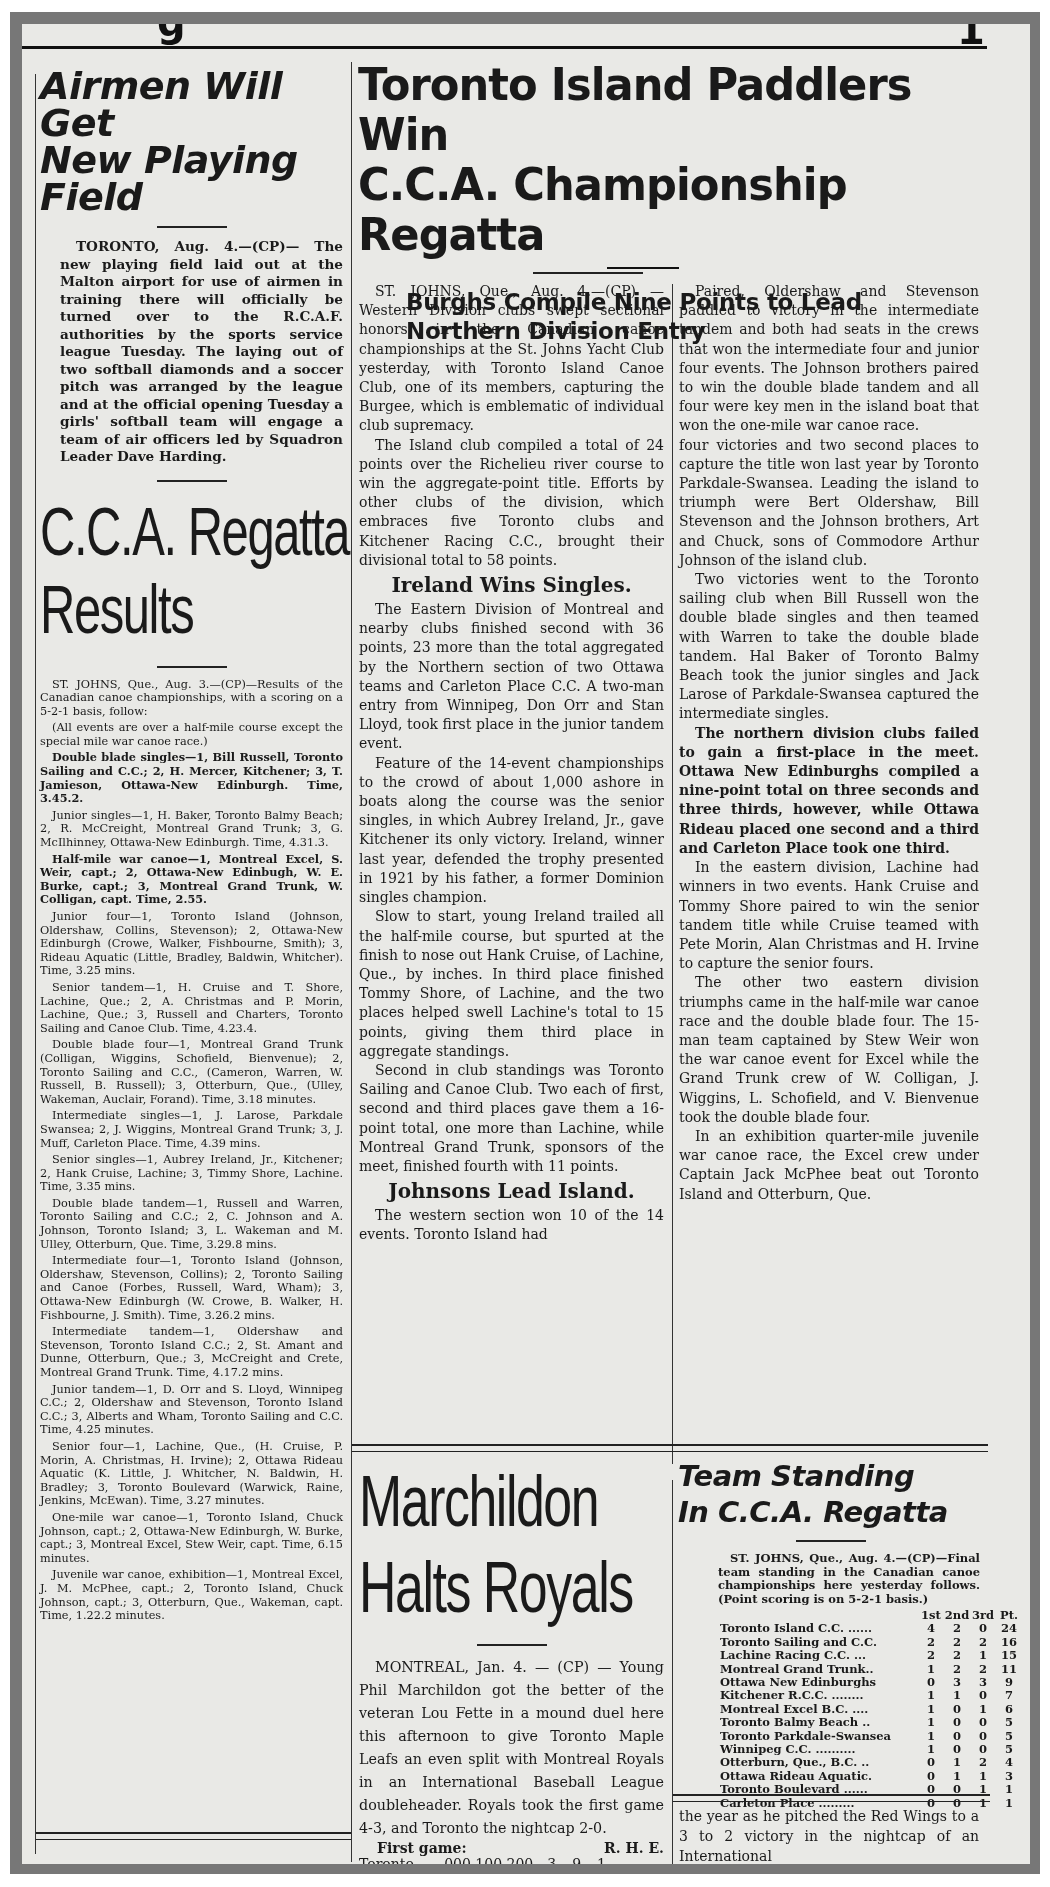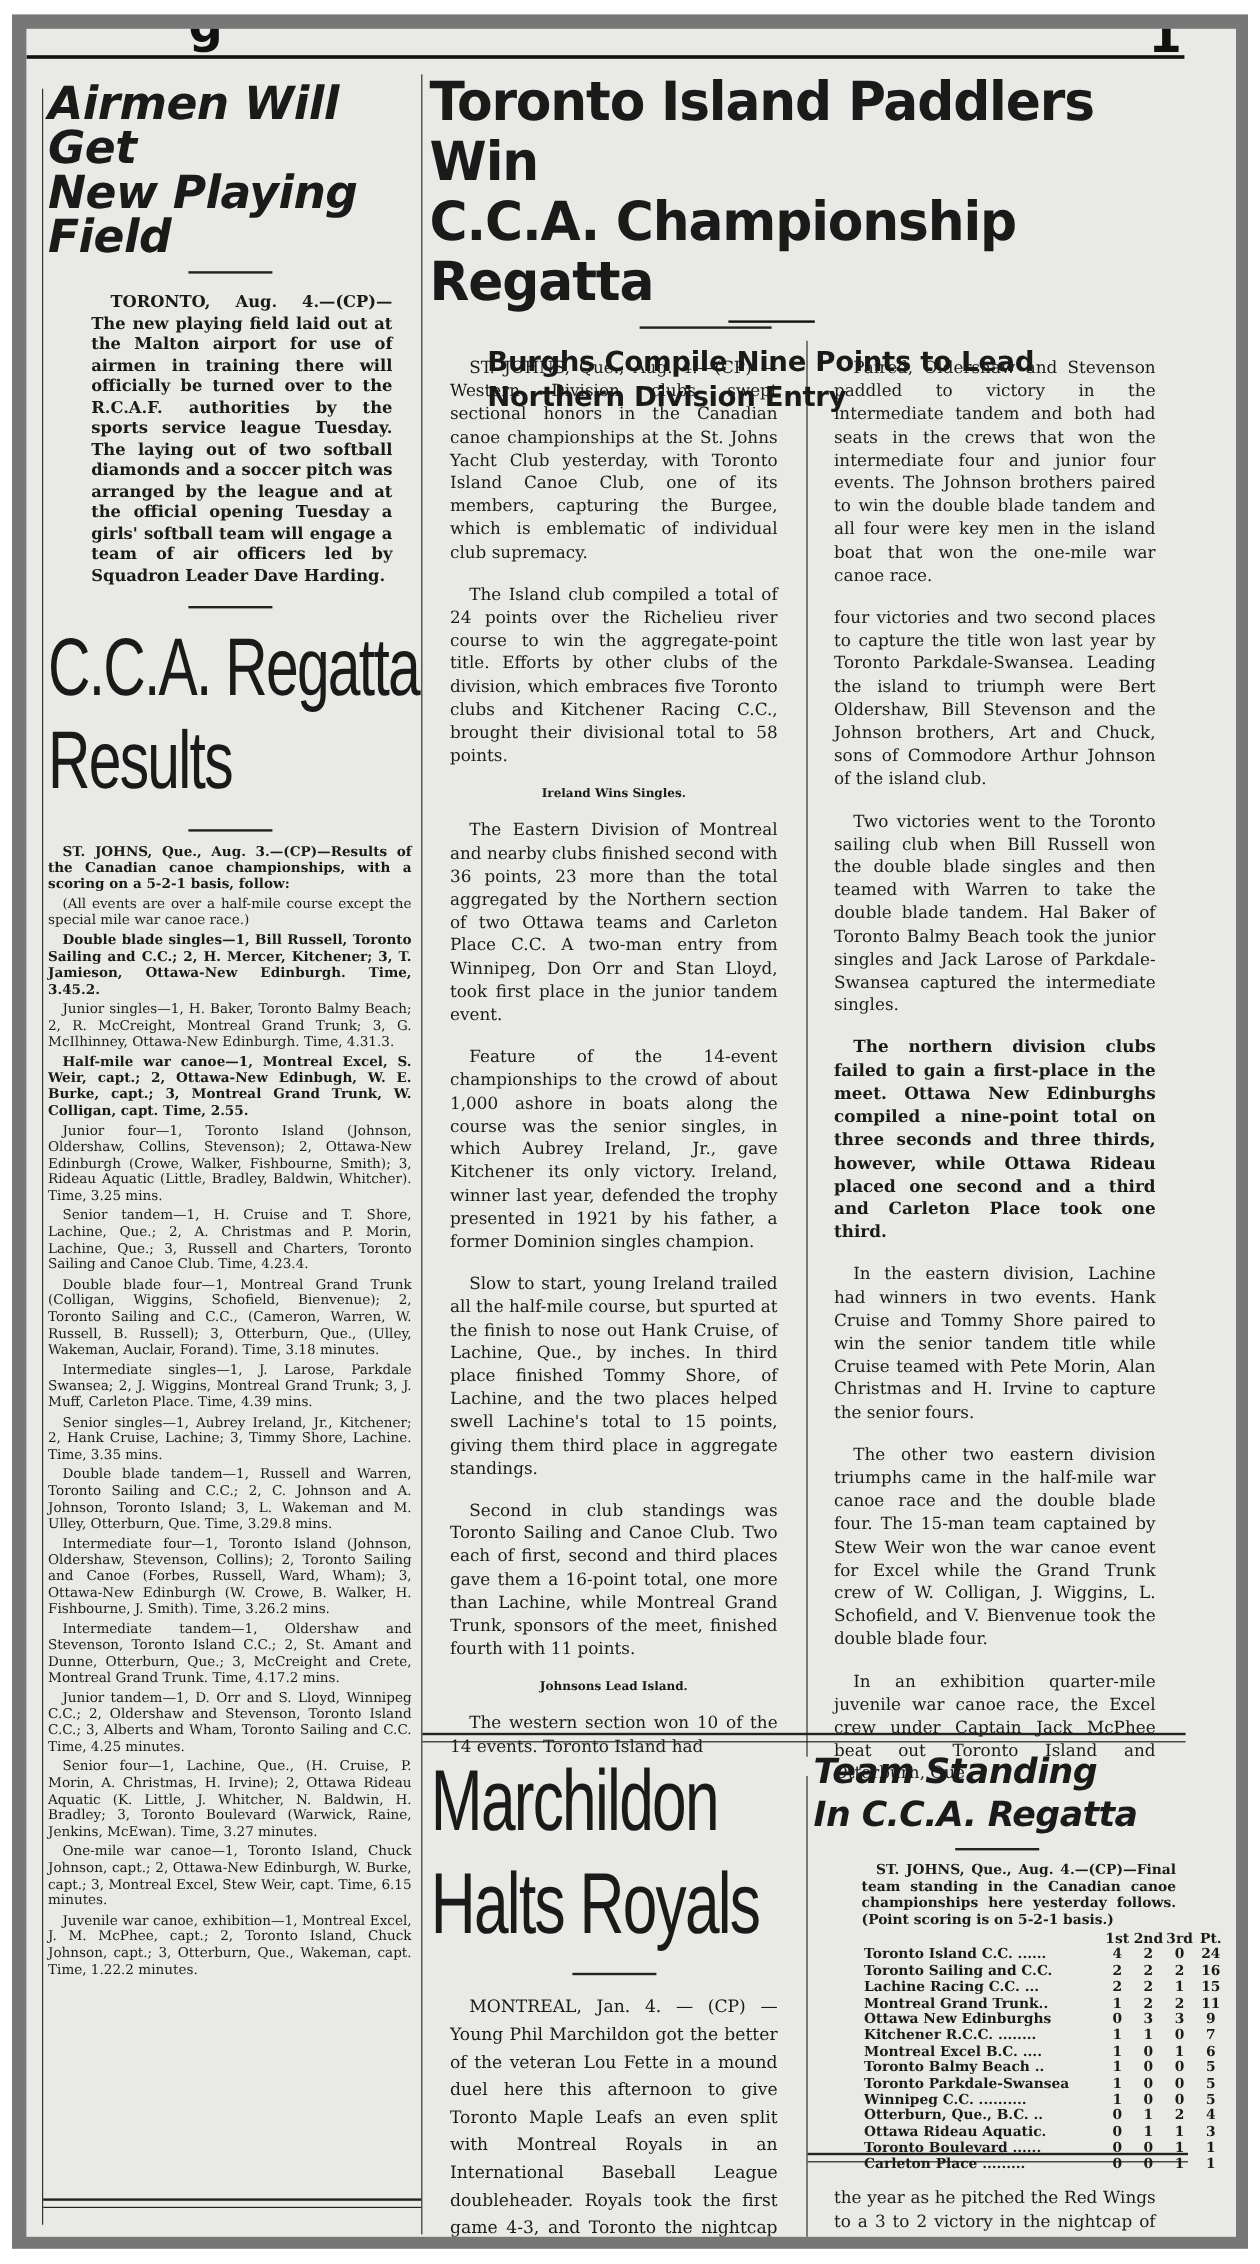--- a/index.html
+++ b/index.html
@@ -8,25 +8,25 @@
   .paper { position:absolute; left:22px; top:24px; width:1008px; height:1840px; background:#e9e9e6; overflow:hidden; }
   .rule { position:absolute; background:#111; }
   .vrule { position:absolute; background:#333; width:1px; }
   .headfrag { position:absolute; font-family:"DejaVu Sans", sans-serif; font-weight:bold; font-size:40px; line-height:40px; color:#111; }
   .col { position:absolute; }
   .hl-it { font-family:"DejaVu Sans", sans-serif; font-style:italic; font-weight:bold; font-size:38px; line-height:37px; letter-spacing:-0.5px; margin:0; }
   .hl-big { font-family:"DejaVu Sans", sans-serif; font-weight:bold; font-size:45px; line-height:50px; letter-spacing:-1px; margin:0; transform:scaleX(0.96); transform-origin:left; }
   .hl-cond { font-family:"Liberation Sans", sans-serif; font-weight:normal; font-size:68px; line-height:78px; letter-spacing:-2px; transform:scaleX(0.72); transform-origin:left; margin:0; white-space:nowrap; }
   .hl-sub { font-family:"DejaVu Sans", sans-serif; font-weight:bold; font-size:23px; line-height:29px; margin:0; letter-spacing:-0.3px; }
   .dash { width:70px; height:2px; background:#222; margin:10px auto; }
-  .p { font-size:14px; line-height:19.2px; text-align:justify; margin:16px; text-indent:16px; }
+  .p { font-size:14px; line-height:19.2px; text-align:justify; margin:0; text-indent:16px; }
   .p.bold { font-weight:bold; }
   .small { font-size:11.3px; line-height:13.6px; text-align:justify; margin:0 0 3px 0; text-indent:12px; font-weight:bold; }
   .small.lead { font-weight:normal; }
-  .subhead { font-weight:bold; font-size:10px; text-align:center; margin:3px 0; }
+  .subhead { font-weight:bold; font-size:20px; text-align:center; margin:3px 0; }
   .dbl { height:5px; border-top:2px solid #222; border-bottom:1px solid #222; }
   table.stand { width:100%; border-collapse:collapse; font-size:11.5px; line-height:13.4px; font-weight:bold;margin-left:42px; }
   table.stand td { padding:0; white-space:nowrap; }
   table.stand td.num { text-align:center; width:26px; }
   table.stand th { font-weight:bold; font-size:11.5px; padding:0; text-align:center; }
 </style>
 </head>
 <body>
 
 <div class="frame"></div>
@@ -51,21 +51,21 @@
       <p class="p bold" style="font-size:13.6px; line-height:17.5px; padding-left:20px;">TORONTO, Aug. 4.—(CP)— The new playing field laid out at the Malton airport for use of airmen in training there will officially be turned over to the R.C.A.F. authorities by the sports service league Tuesday. The laying out of two softball diamonds and a soccer pitch was arranged by the league and at the official opening Tuesday a girls' softball team will engage a team of air officers led by Squadron Leader Dave Harding.</p>
       <div class="dash" style="margin-top:14px;"></div>
     </section>
 
     <section>
       <h2 class="hl-cond" style="margin-top:2px;">
         <span>C.C.A. Regatta</span><br>
         <span>Results</span>
       </h2>
       <div class="dash" style="margin-top:18px;"></div>
-      <p class="small lead" style="font-weight:bold;">ST. JOHNS, Que., Aug. 3.—(CP)—Results of the Canadian canoe championships, with a scoring on a 5-2-1 basis, follow:</p>
+      <p class="small lead" style="font-weight:normal;">ST. JOHNS, Que., Aug. 3.—(CP)—Results of the Canadian canoe championships, with a scoring on a 5-2-1 basis, follow:</p>
       <p class="small lead">(All events are over a half-mile course except the special mile war canoe race.)</p>
       <div id="events">
         <p class="small">Double blade singles—1, Bill Russell, Toronto Sailing and C.C.; 2, H. Mercer, Kitchener; 3, T. Jamieson, Ottawa-New Edinburgh. Time, 3.45.2.</p>
         <p class="small lead">Junior singles—1, H. Baker, Toronto Balmy Beach; 2, R. McCreight, Montreal Grand Trunk; 3, G. McIlhinney, Ottawa-New Edinburgh. Time, 4.31.3.</p>
         <p class="small">Half-mile war canoe—1, Montreal Excel, S. Weir, capt.; 2, Ottawa-New Edinbugh, W. E. Burke, capt.; 3, Montreal Grand Trunk, W. Colligan, capt. Time, 2.55.</p>
         <p class="small lead">Junior four—1, Toronto Island (Johnson, Oldershaw, Collins, Stevenson); 2, Ottawa-New Edinburgh (Crowe, Walker, Fishbourne, Smith); 3, Rideau Aquatic (Little, Bradley, Baldwin, Whitcher). Time, 3.25 mins.</p>
         <p class="small lead">Senior tandem—1, H. Cruise and T. Shore, Lachine, Que.; 2, A. Christmas and P. Morin, Lachine, Que.; 3, Russell and Charters, Toronto Sailing and Canoe Club. Time, 4.23.4.</p>
         <p class="small lead">Double blade four—1, Montreal Grand Trunk (Colligan, Wiggins, Schofield, Bienvenue); 2, Toronto Sailing and C.C., (Cameron, Warren, W. Russell, B. Russell); 3, Otterburn, Que., (Ulley, Wakeman, Auclair, Forand). Time, 3.18 minutes.</p>
         <p class="small lead">Intermediate singles—1, J. Larose, Parkdale Swansea; 2, J. Wiggins, Montreal Grand Trunk; 3, J. Muff, Carleton Place. Time, 4.39 mins.</p>
         <p class="small lead">Senior singles—1, Aubrey Ireland, Jr., Kitchener; 2, Hank Cruise, Lachine; 3, Timmy Shore, Lachine. Time, 3.35 mins.</p>

